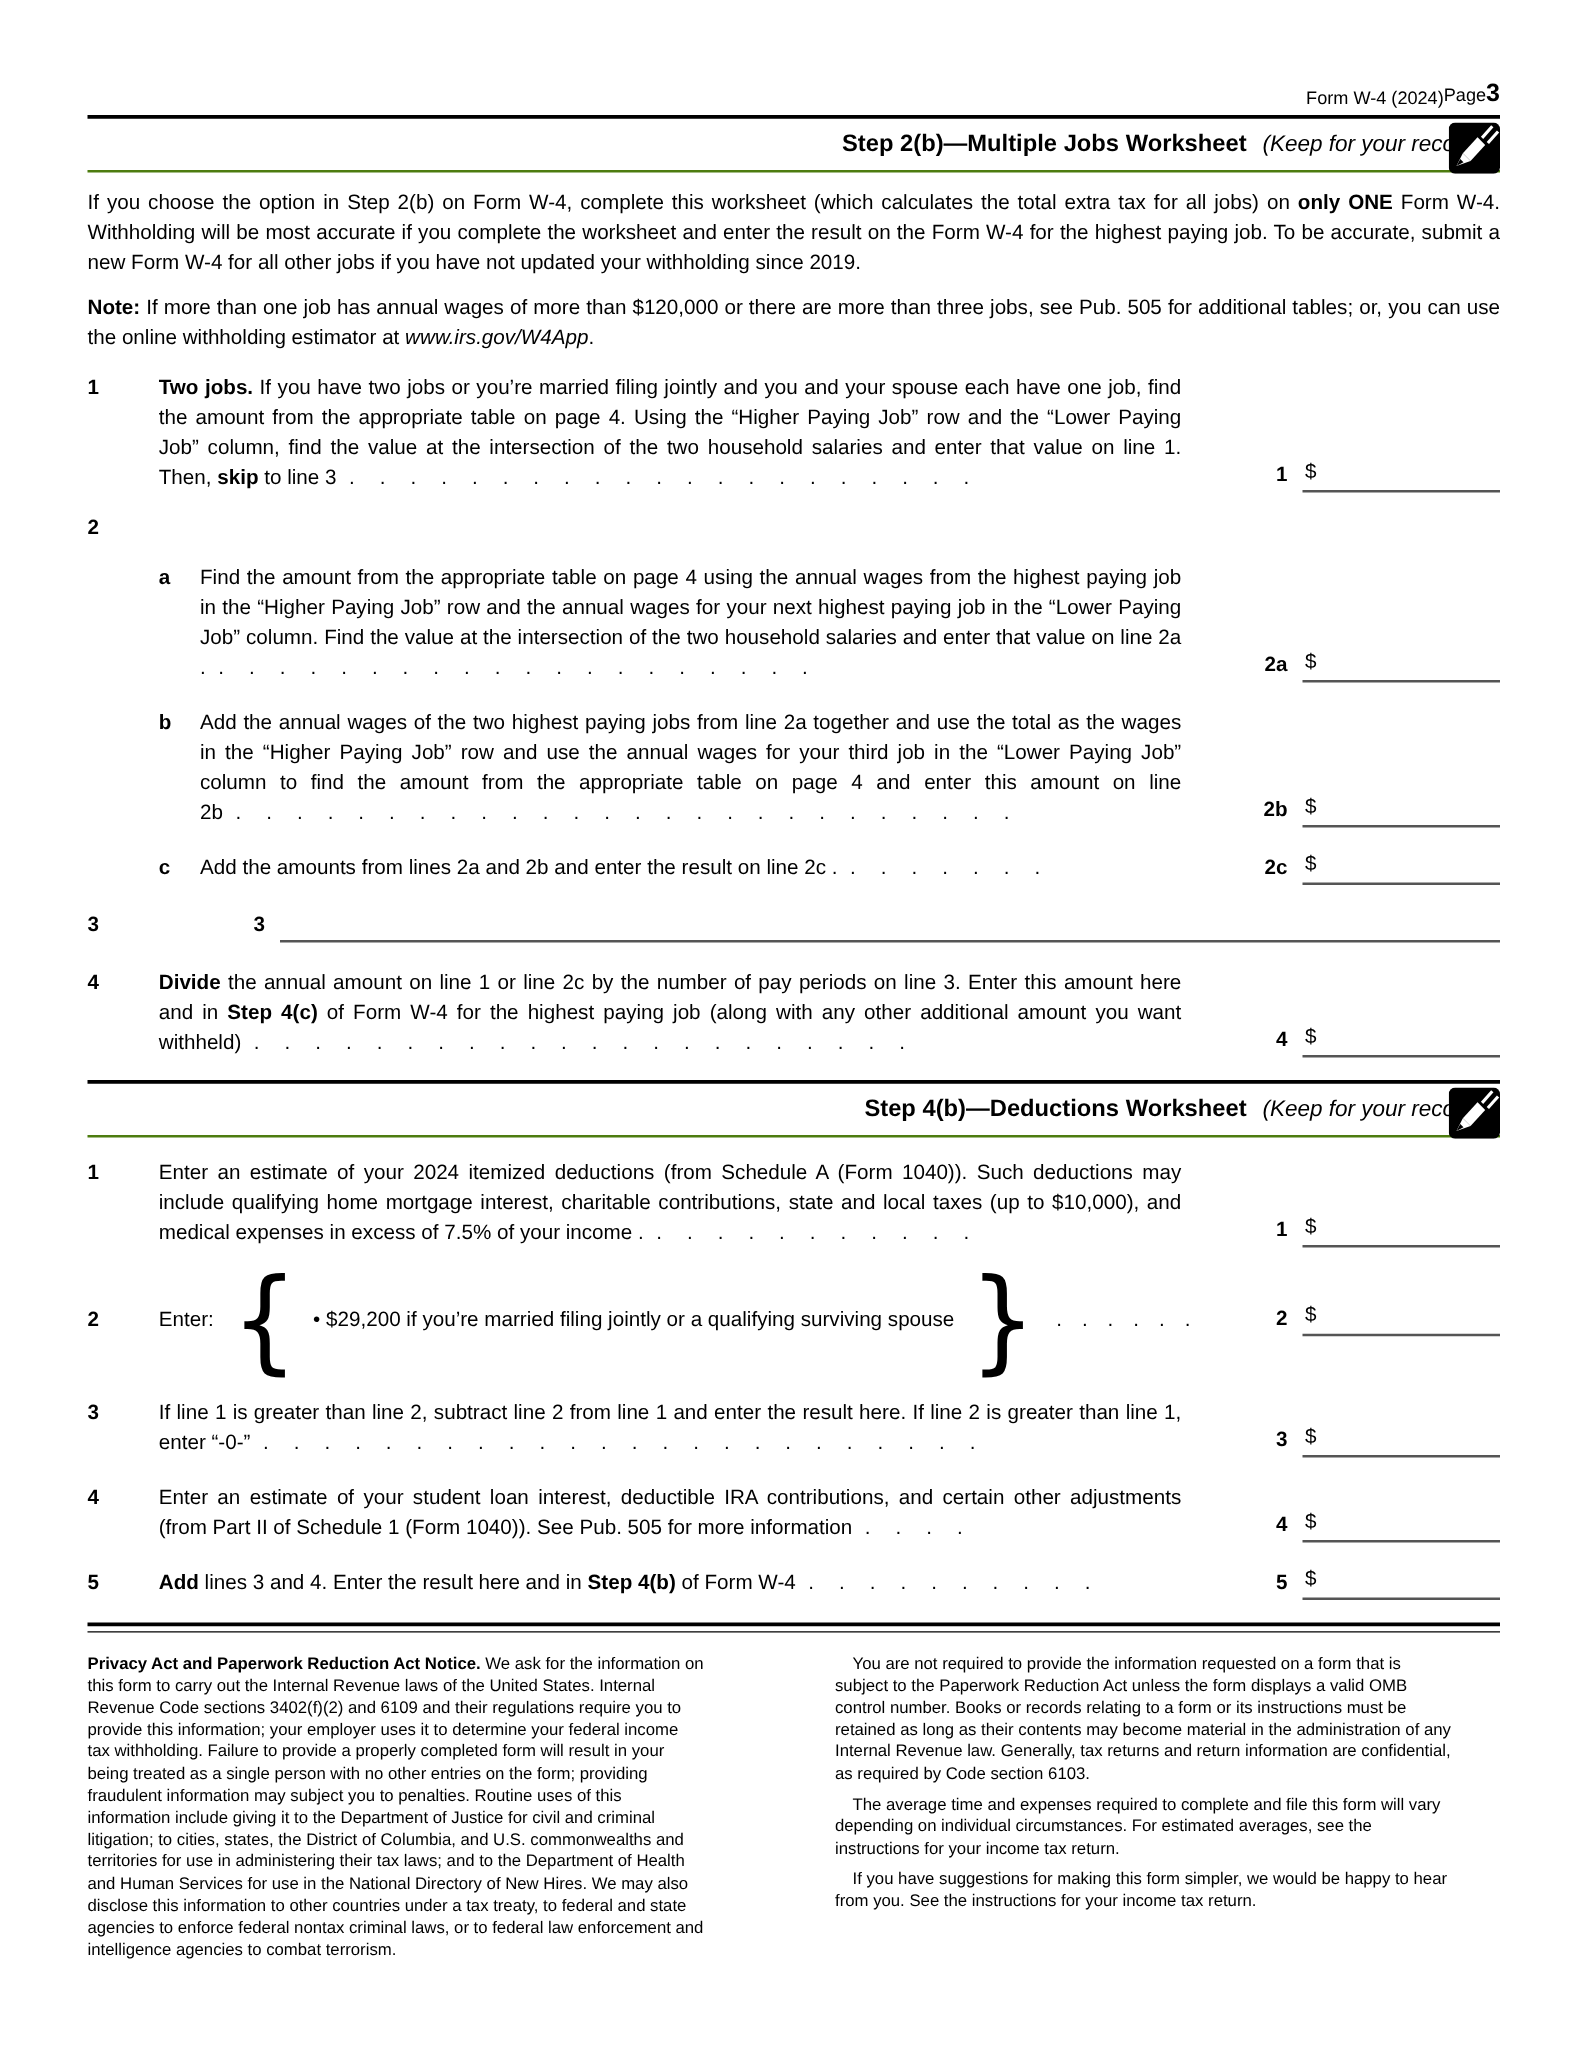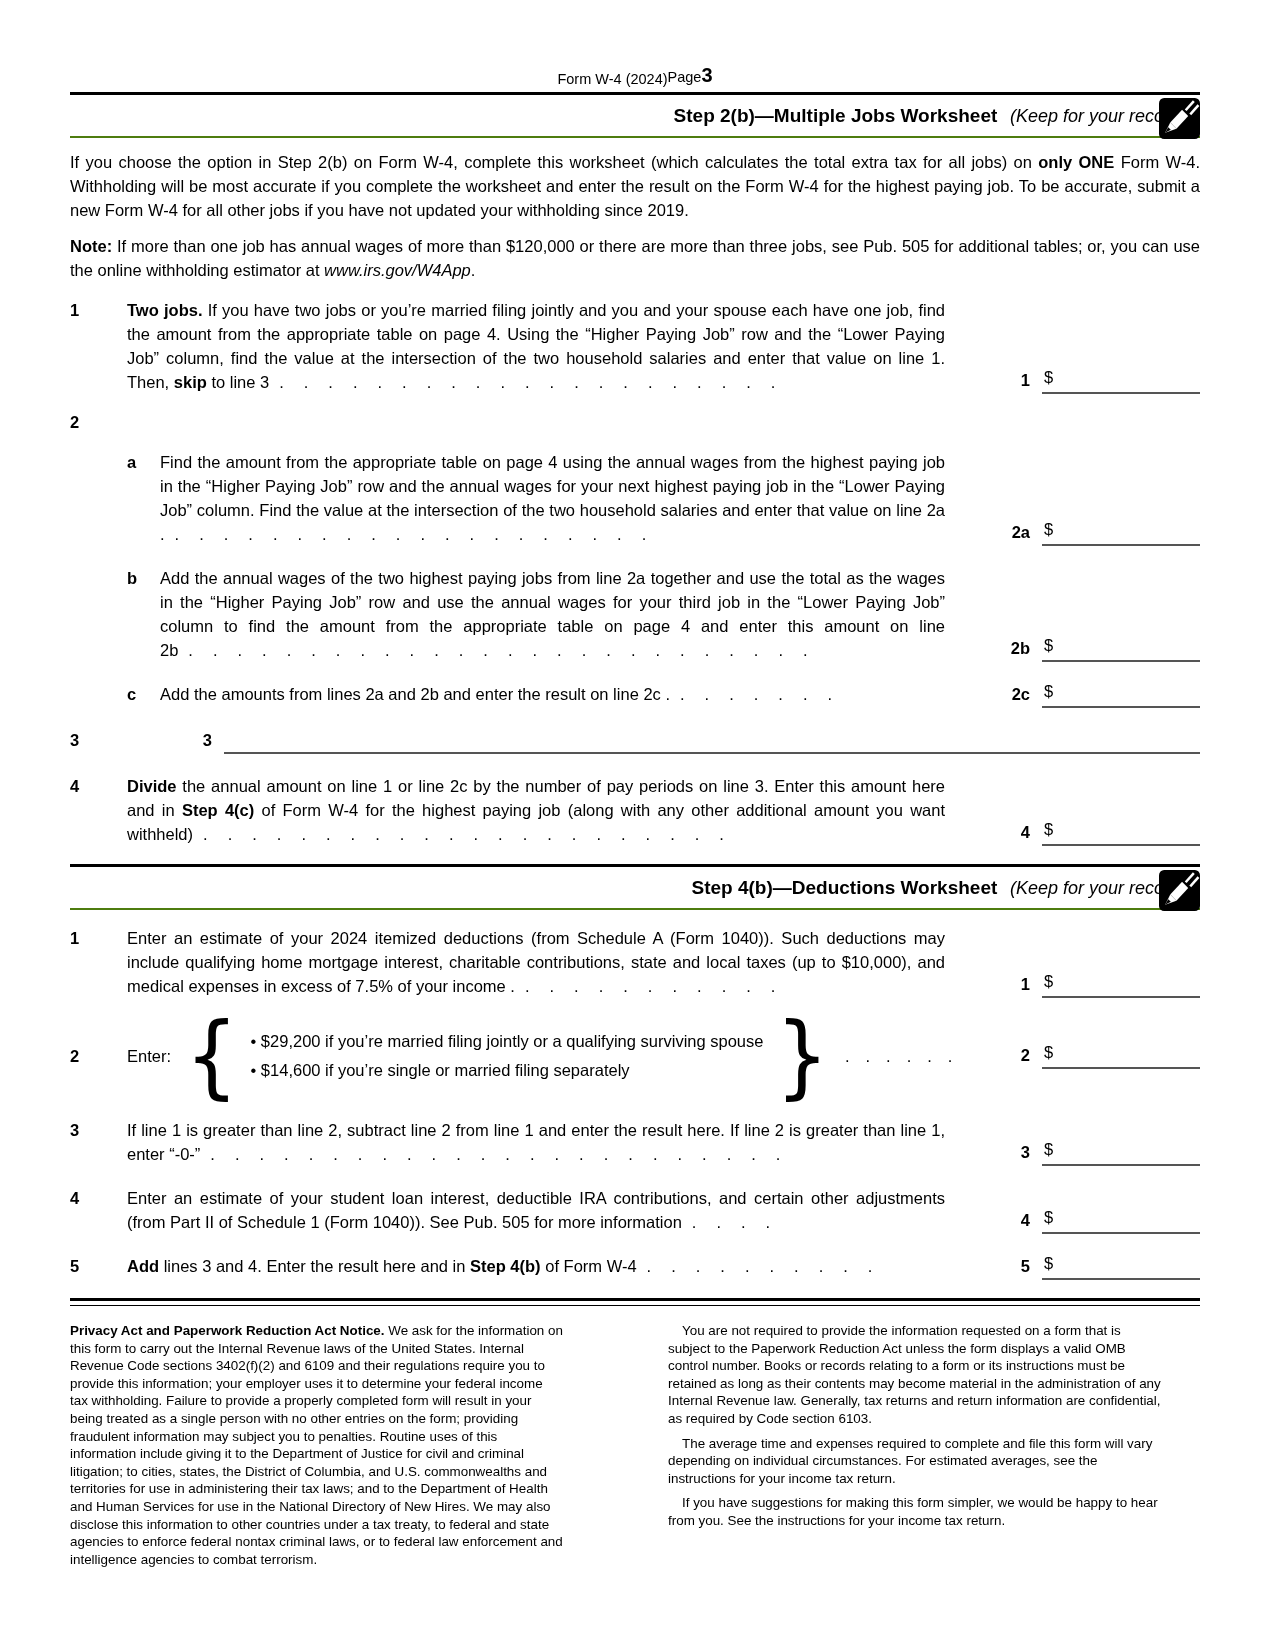--- a/index.html
+++ b/index.html
@@ -3,21 +3,21 @@
 <meta charset="utf-8">
 <style>
   html,body{margin:0;padding:0;background:#fff;}
   .page{
     width:1275px;height:1650px;box-sizing:border-box;
     padding:64px 75px 0 70px;position:relative;overflow:hidden;
     background:#fff;color:#000;
     font-family:"Liberation Sans",sans-serif;font-size:16.5px;
   }
   
-  .hdr{display:flex;justify-content:center;align-items:flex-end;
+  .hdr{display:flex;justify-content:flex-end;align-items:flex-end;
        padding-bottom:5px;border-bottom:3px solid #000;font-size:14.5px;}
   .hdr .pgword{font-size:14.5px;}
   .hdr .pgnum{font-weight:bold;font-size:20px;}
   
   .band{position:relative;text-align:right;padding:10px 0 9px;
         border-bottom:2px solid #4d7c0f;}
   .band.second{border-top:3px solid #000;margin-top:18px;}
   .band .t{font-weight:bold;font-size:19px;}
   .band .k{font-style:italic;font-size:18px;margin-left:8px;}
   .pencil{position:absolute;right:0;top:3px;width:41px;height:41px;}
@@ -166,21 +166,20 @@
     </div>
   </div>
 
   <div class="item center-entry">
     <div class="inum" style="align-self:center;">2</div>
     <div class="encol">
       <span class="enterw">Enter:</span>
       <span class="brace">{</span>
       <div class="blist">
         <div class="bopt">$29,200 if you’re married filing jointly or a qualifying surviving spouse</div>
-        <div class="bopt">$14,600 if you’re single or married filing separately</div>
       </div>
       <span class="brace">}</span>
       <span class="bdots">......</span>
     </div>
     <div class="entry">
       <span class="lab">2</span>
       <span class="amt"><span class="cur">$</span></span>
     </div>
   </div>
 

